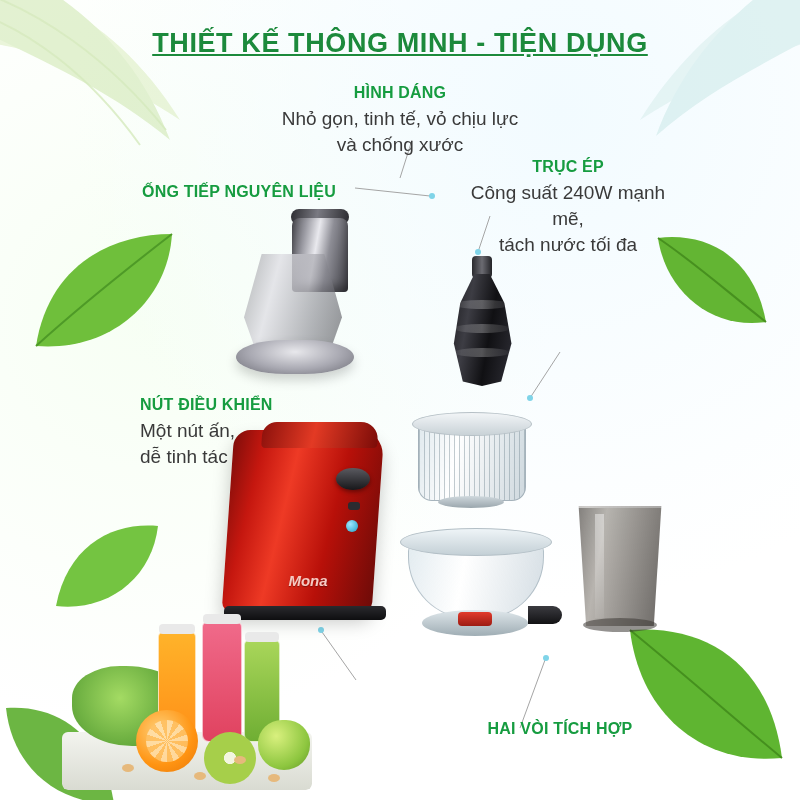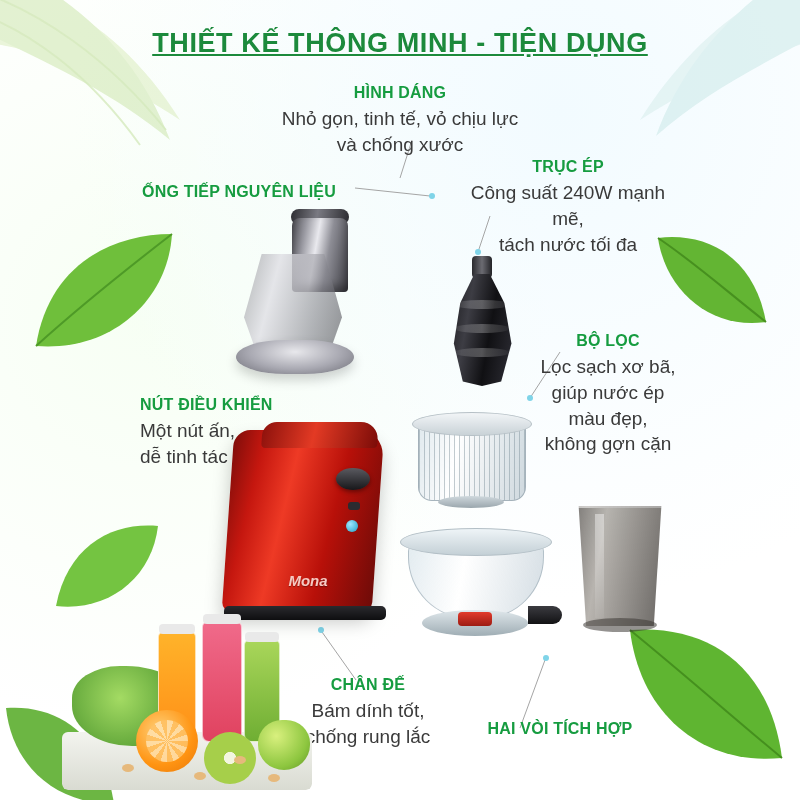--- a/index.html
+++ b/index.html
@@ -319,39 +319,27 @@
   <div class="callout ta-left" style="left:142px;top:158px;width:250px;margin-top:25px;">
     <p class="c-title">ỐNG TIẾP NGUYÊN LIỆU</p>
   </div>
 
   <div class="callout ta-center" style="left:458px;top:158px;width:220px;">
     <p class="c-title">TRỤC ÉP</p>
     <p class="c-desc">Công suất 240W mạnh mẽ,
 tách nước tối đa</p>
   </div>
 
-  <div class="callout ta-center" style="left:528px;top:332px;width:160px;">
-    <p class="c-title">BỘ LỌC</p>
-    <p class="c-desc">Lọc sạch xơ bã,
-giúp nước ép
-màu đẹp,
-không gợn cặn</p>
-  </div>
 
   <div class="callout ta-left" style="left:140px;top:396px;width:180px;">
     <p class="c-title">NÚT ĐIỀU KHIỂN</p>
     <p class="c-desc">Một nút ấn,
 dễ tinh tác</p>
   </div>
 
-  <div class="callout ta-center" style="left:298px;top:676px;width:140px;">
-    <p class="c-title">CHÂN ĐẾ</p>
-    <p class="c-desc">Bám dính tốt,
-chống rung lắc</p>
-  </div>
 
   <div class="callout ta-center" style="left:430px;top:720px;width:260px;">
     <p class="c-title">HAI VÒI TÍCH HỢP</p>
   </div>
 
   <div class="prod hopper-wrap">
     <div class="hopper-cap"></div>
     <div class="hopper-chute"></div>
     <div class="hopper-body"></div>
     <div class="hopper-base"></div>

